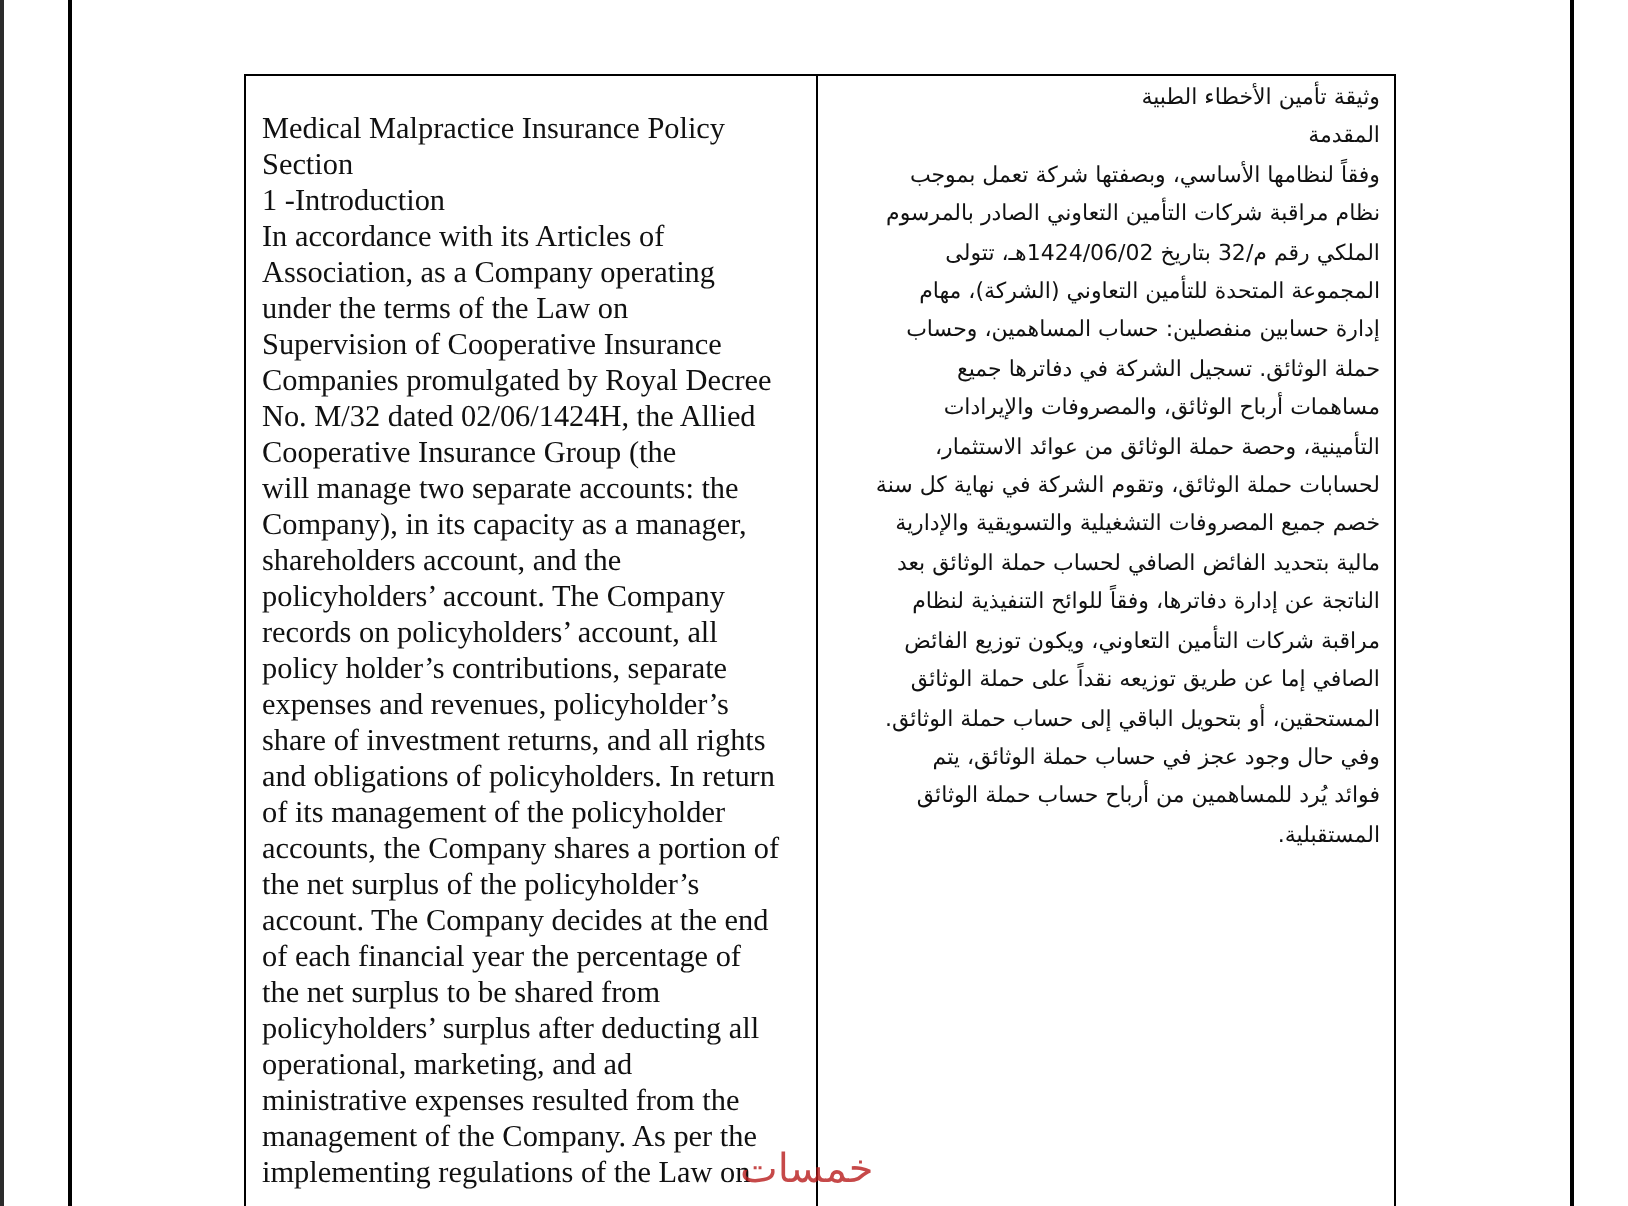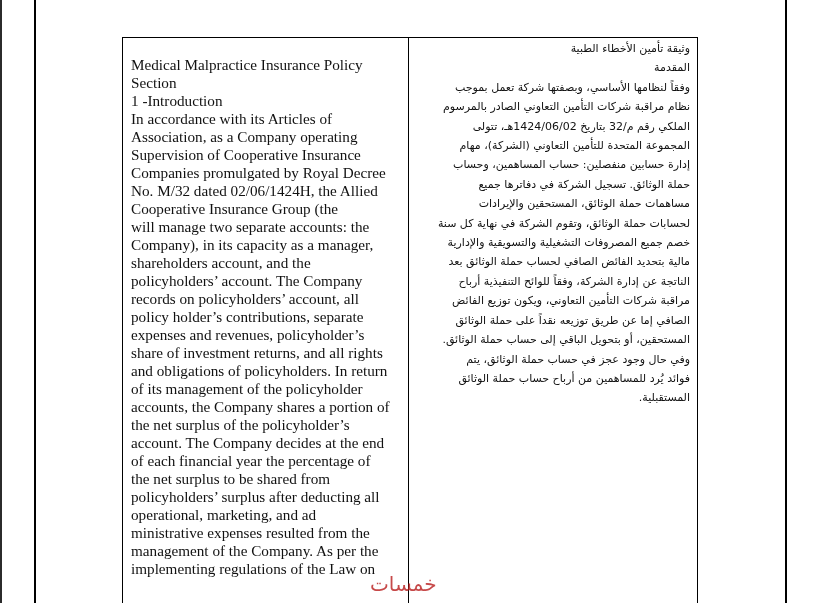--- a/index.html
+++ b/index.html
@@ -91,20 +91,21 @@
 <div class="page-line left"></div>
 <div class="page-line right"></div>
 
 <div class="doc-table">
   <div class="col-en">
     <span class="line"> Medical Malpractice Insurance Policy</span>
     <span class="line">Section</span>
     <span class="line"> 1 -Introduction</span>
     <span class="line">In accordance with its Articles of</span>
     <span class="line">Association, as a Company operating</span>
+    <span class="line">under the terms of the Law on</span>
     <span class="line">Supervision of Cooperative Insurance</span>
     <span class="line">Companies promulgated by Royal Decree</span>
     <span class="line">No. M/32 dated 02/06/1424H, the Allied</span>
     <span class="line">Cooperative Insurance Group (the</span>
     <span class="line">will manage two separate accounts: the</span>
     <span class="line">Company), in its capacity as a manager,</span>
     <span class="line">shareholders account, and the</span>
     <span class="line">policyholders’ account. The Company</span>
     <span class="line">records on policyholders’ account, all</span>
     <span class="line">policy holder’s contributions, separate</span>
@@ -125,25 +126,26 @@
   </div>
   <div class="col-ar">
     <span class="line">وثيقة تأمين الأخطاء الطبية</span>
     <span class="line">المقدمة</span>
     <span class="line">وفقاً لنظامها الأساسي، وبصفتها شركة تعمل بموجب</span>
     <span class="line">نظام مراقبة شركات التأمين التعاوني الصادر بالمرسوم</span>
     <span class="line">الملكي رقم م/32 بتاريخ 1424/06/02هـ، تتولى</span>
     <span class="line">المجموعة المتحدة للتأمين التعاوني (الشركة)، مهام</span>
     <span class="line">إدارة حسابين منفصلين: حساب المساهمين، وحساب</span>
     <span class="line">حملة الوثائق. تسجيل الشركة في دفاترها جميع</span>
-    <span class="line">مساهمات حملة الوثائق، المستحقين والإيرادات</span>
+    <span class="line">مساهمات أرباح الوثائق، والمصروفات والإيرادات</span>
+    <span class="line">التأمينية، وحصة حملة الوثائق من عوائد الاستثمار،</span>
     <span class="line">لحسابات حملة الوثائق، وتقوم الشركة في نهاية كل سنة</span>
     <span class="line">خصم جميع المصروفات التشغيلية والتسويقية والإدارية</span>
     <span class="line">مالية بتحديد الفائض الصافي لحساب حملة الوثائق بعد</span>
-    <span class="line">الناتجة عن إدارة الشركة، وفقاً للوائح التنفيذية أرباح</span>
+    <span class="line">الناتجة عن إدارة دفاترها، وفقاً للوائح التنفيذية لنظام</span>
     <span class="line">مراقبة شركات التأمين التعاوني، ويكون توزيع الفائض</span>
     <span class="line">الصافي إما عن طريق توزيعه نقداً على حملة الوثائق</span>
     <span class="line">المستحقين، أو بتحويل الباقي إلى حساب حملة الوثائق.</span>
     <span class="line">وفي حال وجود عجز في حساب حملة الوثائق، يتم</span>
     <span class="line">فوائد يُرد للمساهمين من أرباح حساب حملة الوثائق</span>
     <span class="line">المستقبلية.</span>
   </div>
 </div>
 
 <div class="watermark">خمسات</div>

